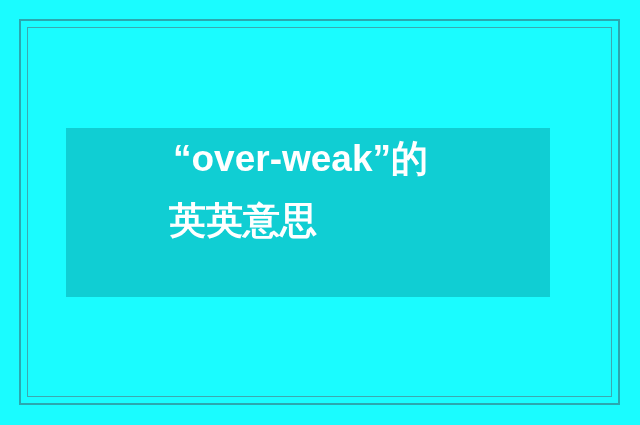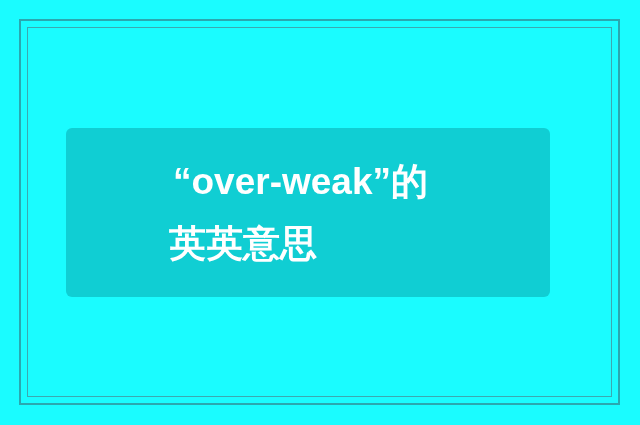--- a/index.html
+++ b/index.html
@@ -46,23 +46,21 @@
   
   .card {
     position: absolute;
     left: 66px;
     top: 128px;
     width: 484px;
     height: 169px;
     background: #10ced3;
     box-sizing: border-box;
     display: flex;
-    align-items: center;
     justify-content: center;
-    border-radius: 6px;
   }
 
   .card-text {
     width: 278px;
     color: #ffffff;
     font-family: "Liberation Sans", sans-serif;
     font-weight: bold;
     font-size: 37px;
     line-height: 62px;
     text-align: left;

